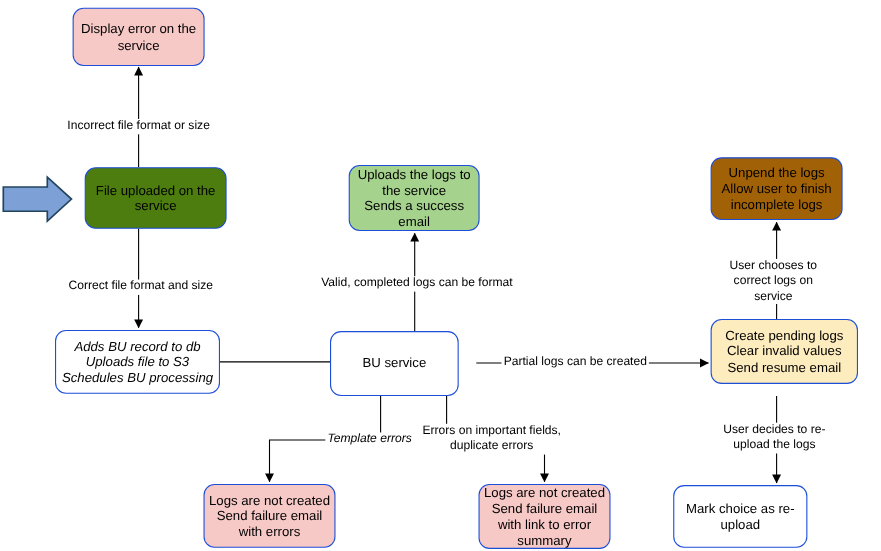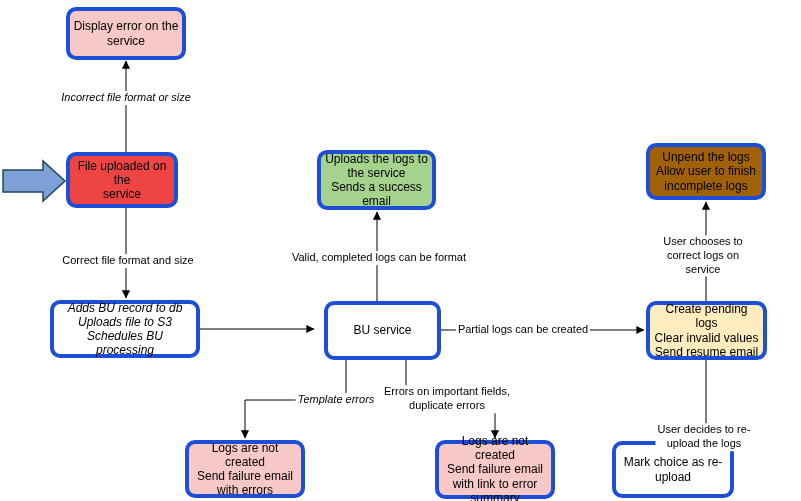--- a/index.html
+++ b/index.html
@@ -17,21 +17,21 @@
   }
   .edges-svg {
     position: absolute;
     left: 0;
     top: 0;
     z-index: 1;
   }
   .node {
     position: absolute;
     z-index: 2;
-    border: 4px solid #1d4ed8;
+    border: 1px solid #1d4ed8;
     border-radius: 10px;
     background: #ffffff;
     display: flex;
     align-items: center;
     justify-content: center;
     text-align: center;
     box-sizing: border-box;
   }
   .node-text {
     font-size: 12px;
@@ -84,49 +84,49 @@
     <path d="M406,360 L406,395 L495,395 L495,438" stroke="#000000" stroke-width="1" fill="none" marker-end="url(#arrow)"></path>
 
     <polygon points="3,170 43,170 43,161 65,181 43,201 43,192 3,192" stroke-width="1.5" stroke="#23445d" fill="#7da0d7"></polygon>
   </svg>
 
   <div class="node" style="left: 66px; top: 7px; width: 120px; height: 53px; background: rgb(246, 200, 198);">
     <div class="node-text">Display error on the
 service</div>
   </div>
 
-  <div class="node" style="left: 66px; top: 152px; width: 112px; height: 56px; background: #ef4444;">
+  <div class="node" style="left: 77px; top: 152px; width: 129px; height: 56px; background: #4d7c0f;">
     <div class="node-text">File uploaded on the
 service</div>
   </div>
 
   <div class="node" style="left: 50px; top: 300px; width: 150px; height: 58px; background: rgb(255, 255, 255); font-style: italic;">
     <div class="node-text">Adds BU record to db
 Uploads file to S3
 Schedules BU processing</div>
   </div>
 
-  <div class="node" style="left: 324px; top: 301px; width: 117px; height: 59px; background: rgb(255, 255, 255);">
+  <div class="node" style="left: 300px; top: 301px; width: 117px; height: 59px; background: rgb(255, 255, 255);">
     <div class="node-text">BU service</div>
   </div>
 
   <div class="node" style="left: 317px; top: 150px; width: 119px; height: 60px; background: rgb(165, 210, 140);">
     <div class="node-text">Uploads the logs to
 the service
 Sends a success
 email</div>
   </div>
 
   <div class="node" style="left: 646px; top: 143px; width: 120px; height: 57px; background: #a16207;">
     <div class="node-text">Unpend the logs
 Allow user to finish
 incomplete logs</div>
   </div>
 
-  <div class="node" style="left: 646px; top: 301px; width: 121px; height: 59px; background: rgb(253, 236, 189);">
+  <div class="node" style="left: 646px; top: 290px; width: 134px; height: 59px; background: rgb(253, 236, 189);">
     <div class="node-text">Create pending logs
 Clear invalid values
 Send resume email</div>
   </div>
 
   <div class="node" style="left: 612px; top: 441px; width: 122px; height: 57px; background: rgb(255, 255, 255);">
     <div class="node-text">Mark choice as re-
 upload</div>
   </div>
 
@@ -136,30 +136,30 @@
 with errors</div>
   </div>
 
   <div class="node" style="left: 435px; top: 440px; width: 120px; height: 59px; background: rgb(246, 200, 198);">
     <div class="node-text">Logs are not created
 Send failure email
 with link to error
 summary</div>
   </div>
 
-  <div class="edge-label" style="left:126px; top:98px;font-style:italic;">Incorrect file format or size</div>
+  <div class="edge-label" style="left:126px; top:115px;">Incorrect file format or size</div>
 
   <div class="edge-label" style="left:128px; top:261px;">Correct file format and size</div>
 
   <div class="edge-label" style="left:379px; top:258px;">Valid, completed logs can be format</div>
 
   <div class="edge-label" style="left:523px; top:330px;">Partial logs can be created</div>
 
   <div class="edge-label" style="left:703px; top:256px;text-align:center;">User chooses to correct logs on service</div>
 
-  <div class="edge-label" style="left:704px; top:398px;margin-top:39px;">User decides to re-upload the logs</div>
+  <div class="edge-label" style="left:704px; top:398px;">User decides to re-upload the logs</div>
 
   <div class="edge-label" style="left:336px; top:400px;font-style:italic;">Template errors</div>
 
   <div class="edge-label" style="left:447px; top:399px;">Errors on important fields,
 duplicate errors</div>
 
 </div>
 
 </body></html>

